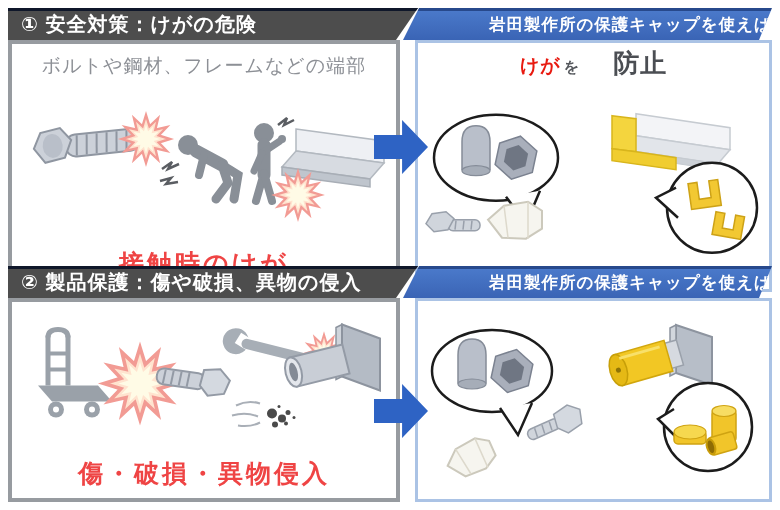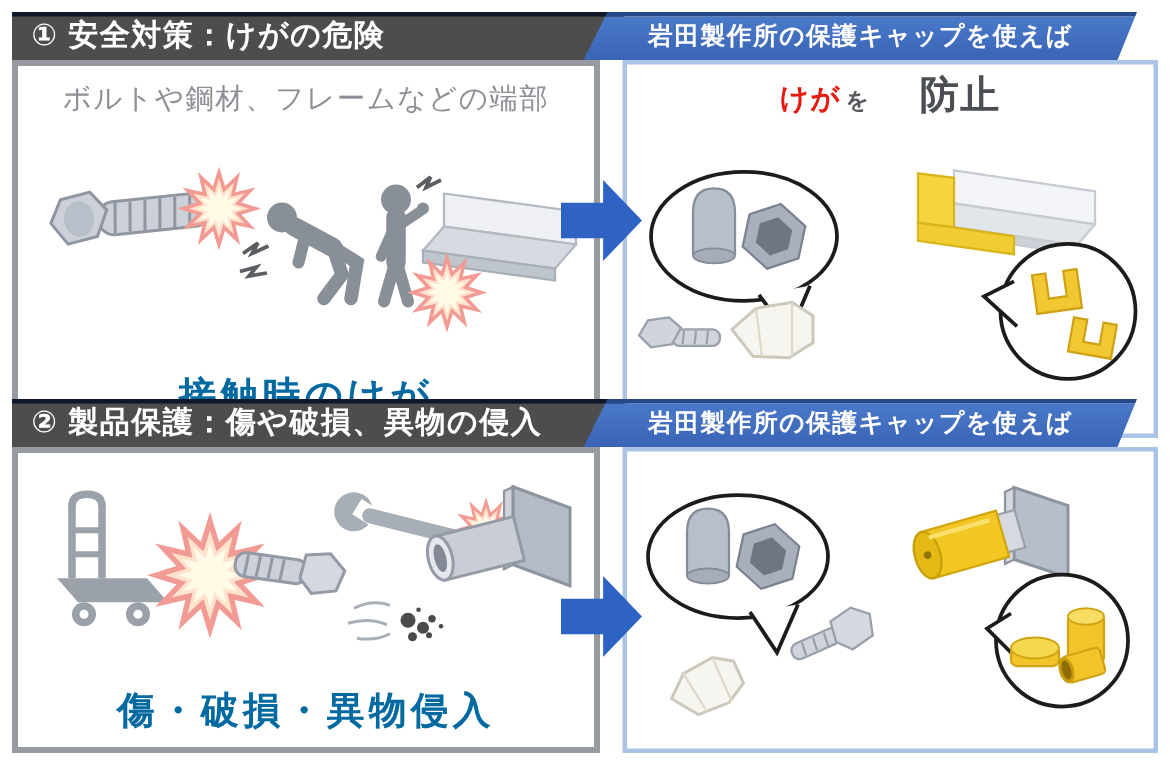--- a/index.html
+++ b/index.html
@@ -12,26 +12,26 @@
   #row2 { top:266px; height:288px; }
 
   .hdr-dark {
     position:absolute; top:0; left:0; width:410px; height:32px;
     background:#4d4d4d; border-top:3px solid #0f172a; box-sizing:border-box;
     clip-path:polygon(0 0,410px 0,388px 100%,0 100%);
     color:#fff; font-size:20px; font-weight:bold; line-height:27px;
     padding-left:13px; letter-spacing:1px; white-space:nowrap;
   }
   .hdr-blue {
-    position:absolute; top:0; left:381px; width:369px; height:32px;
+    position:absolute; top:0; left:395px; width:369px; height:32px;
     background:linear-gradient(180deg,#4a79ca,#3a64b5);
     border-top:3px solid #27498c; box-sizing:border-box;
     clip-path:polygon(16px 0,369px 0,356px 100%,0 100%);
     color:#fff; font-size:16.5px; font-weight:bold; line-height:27px;
-    text-align:center; letter-spacing:1px; white-space:nowrap;
+    text-align:right; letter-spacing:1px; white-space:nowrap;
   }
   .panel {
     position:absolute; top:32px; background:#fff; box-sizing:border-box;
     display:flex; flex-direction:column; align-items:center;
   }
   .panel-left  { left:0;     width:392px; border:4px solid #979ba0; }
   .panel-right { left:407px; width:357px; border:3px solid #abc3e5; }
   #row1 .panel { height:252px; }
   #row2 .panel { height:204px; }
 
@@ -41,21 +41,21 @@
     z-index:5;
   }
   #row1 .arrow { top:112px; }
   #row2 .arrow { top:118px; }
 
   .cap-top {
     text-align:center; color:#8d9096; font-size:19px;
     margin-top:9px; letter-spacing:1px; white-space:nowrap;
   }
   .cap-bottom {
-    text-align:center; color:#0369a1; font-size:25px; font-weight:bold;
+    text-align:center; color:#ef4444; font-size:25px; font-weight:bold;
     letter-spacing:3px; margin-bottom:8px; white-space:nowrap;
   }
   .illu { flex:1 1 auto; }
 
   .result { text-align:center; margin-top:6px; white-space:nowrap; line-height:1.1; }
   .result .red    { color:#e8190f; font-size:19px; font-weight:bold; letter-spacing:1px; }
   .result .particle { color:#55585d; font-size:15px; font-weight:bold; margin:0 3px; }
   .result .suffix { color:#4b4e53; font-size:26px; font-weight:bold; letter-spacing:1px;padding-left:31px; }
   #row2 .result .red    { font-size:24px; }
   #row2 .result .suffix { font-size:23px; }

